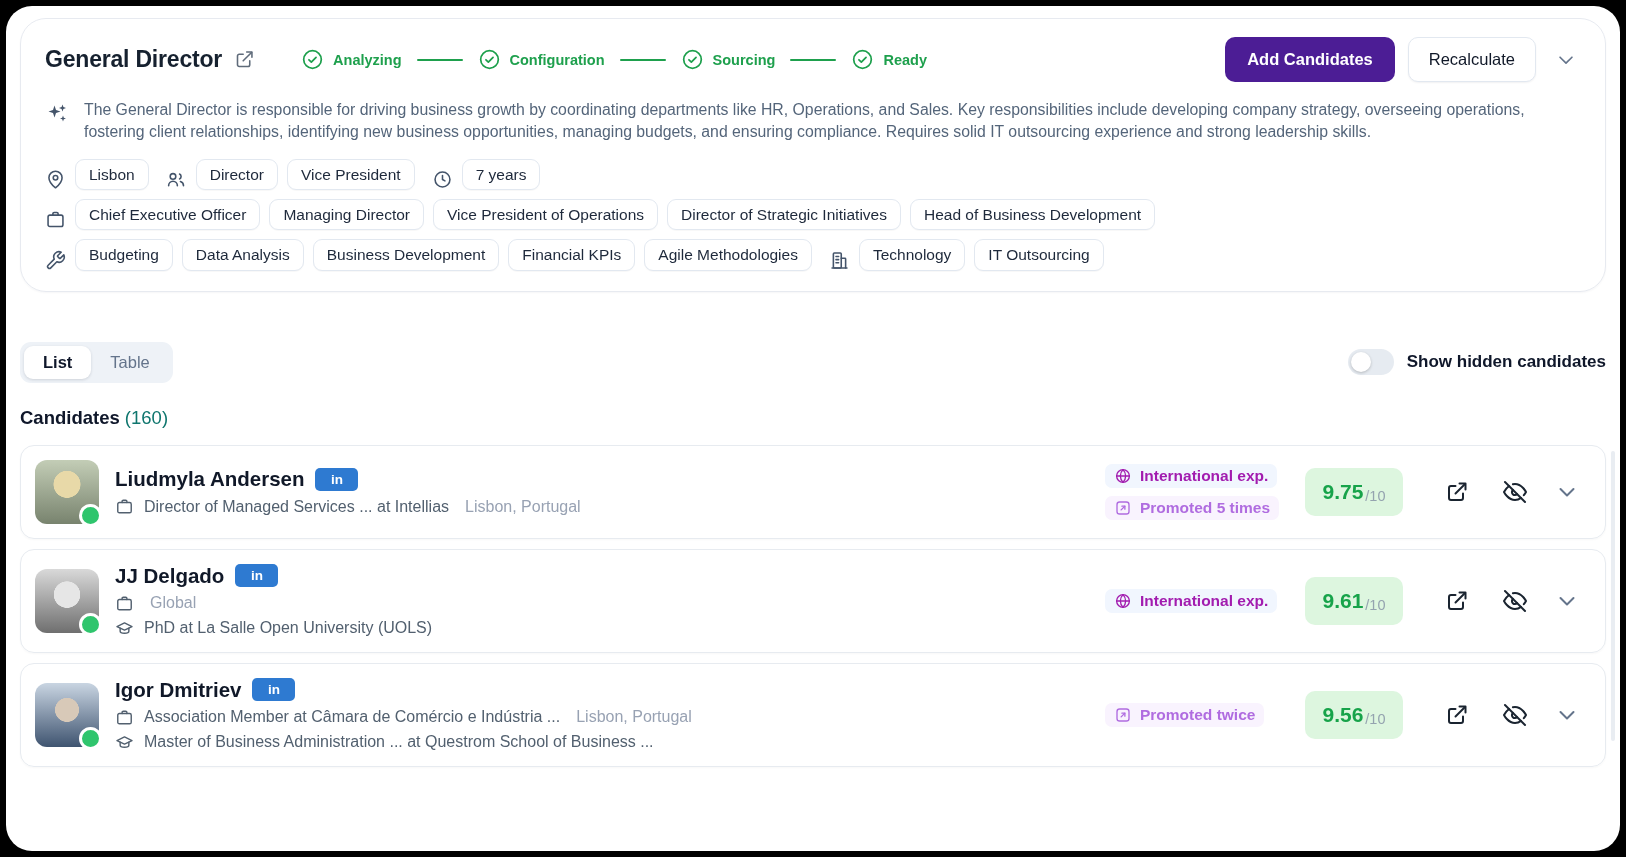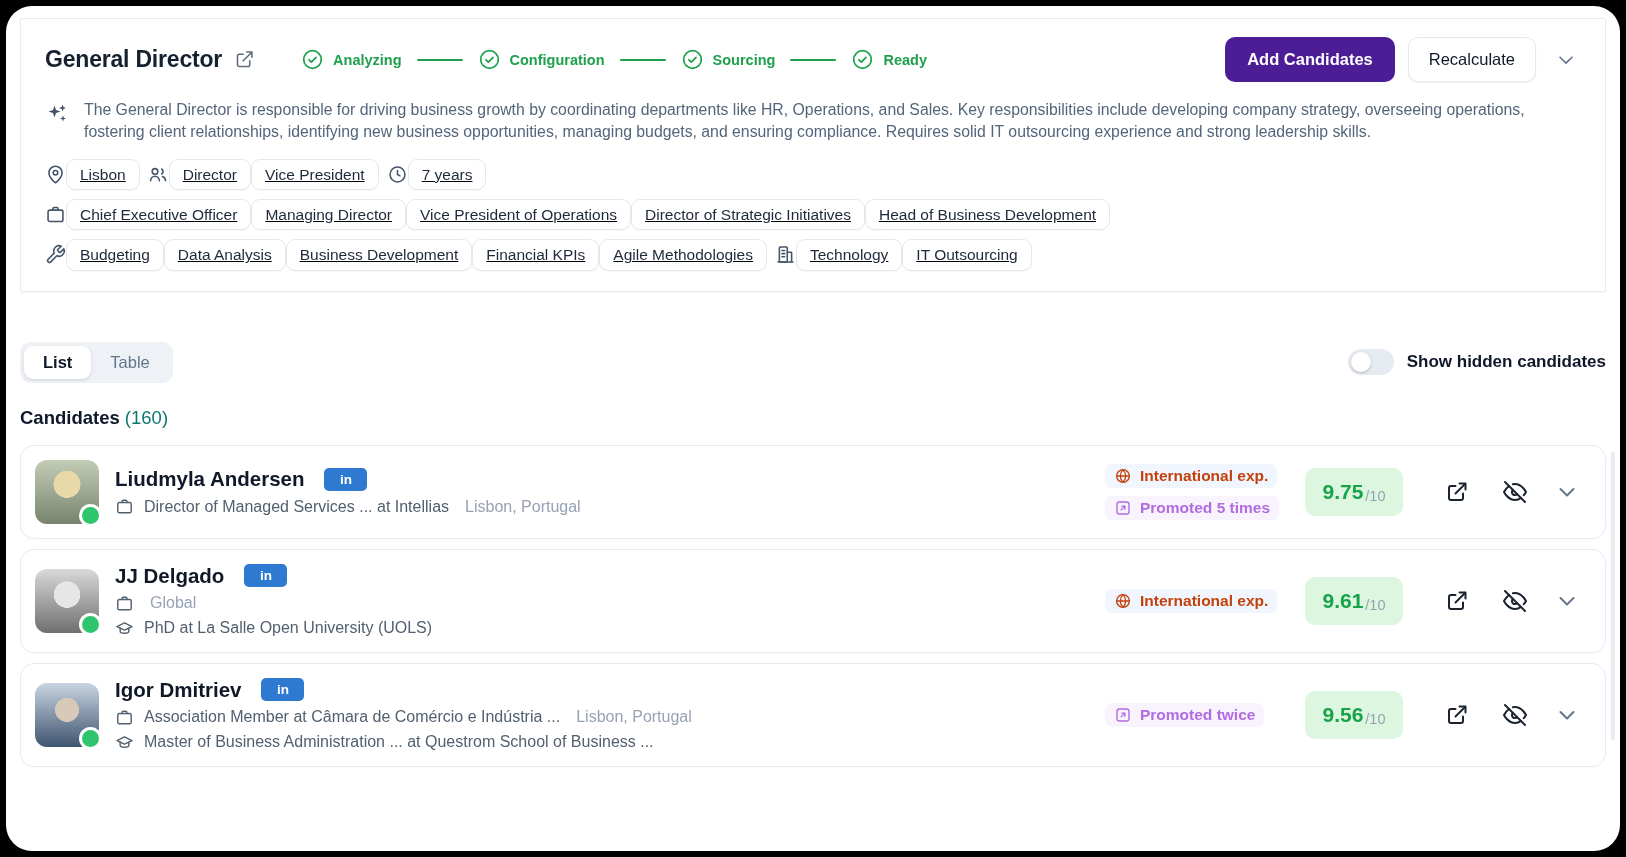--- a/index.html
+++ b/index.html
@@ -2,39 +2,39 @@
 <html><head>
 <meta charset="utf-8">
 <style>
   html,body{margin:0;padding:0;background:#000;font-family:"Liberation Sans",sans-serif;}
   .stage{position:relative;width:1626px;height:857px;background:#000;overflow:hidden;}
   .panel{position:absolute;left:6px;top:6px;right:6px;bottom:6px;background:#fff;border-radius:26px;overflow:hidden;box-sizing:border-box;padding:12px 14px 0;}
 
   svg.ic{fill:none;stroke:currentColor;stroke-width:1.8;stroke-linecap:round;stroke-linejoin:round;display:block;}
 
   
-  .header-card{border:1px solid #e7eaf0;border-radius:2px;padding:18px 24px 20px;box-shadow:0 1px 2px rgba(16,24,40,.04);}
+  .header-card{border:1px solid #e7eaf0;border-radius:26px;padding:18px 24px 20px;box-shadow:0 1px 2px rgba(16,24,40,.04);}
   .header-top{display:flex;align-items:center;}
   .title-wrap{display:flex;align-items:center;gap:12px;}
   .page-title{font-size:23px;font-weight:bold;color:#16212f;margin:0;letter-spacing:-.2px;}
   .title-ext{color:#5f6b7a;}
   .stepper{display:flex;align-items:center;margin-left:46px;}
   .step{display:flex;align-items:center;gap:9px;color:#1ea04d;font-weight:bold;font-size:14.5px;}
   .step-line{width:46px;height:2px;background:#1ea04d;border-radius:2px;margin:0 15px;}
   .header-actions{margin-left:auto;display:flex;align-items:center;gap:13px;}
   .btn-primary{background:#4c1d95;color:#fff;font-family:inherit;font-size:16.5px;font-weight:bold;border:none;border-radius:10px;height:45px;padding:0 22px;cursor:pointer;}
   .btn-secondary{background:#fff;color:#101828;font-family:inherit;font-size:16.5px;font-weight:normal;border:1px solid #e2e8f0;border-radius:10px;height:45px;padding:0 20px;box-shadow:0 1px 2px rgba(16,24,40,.06);cursor:pointer;}
   .btn-chevron{background:none;border:none;color:#64748b;cursor:pointer;padding:4px;margin-left:2px;}
 
   .desc-row{display:flex;gap:15px;margin-top:17px;}
   .desc-row .spark{width:24px;height:24px;color:#44546a;flex:0 0 auto;margin-top:3px;}
   .desc{font-size:15.8px;line-height:1.42;color:#54657a;margin:0;max-width:1485px;}
 
   .tag-rows{margin-top:15px;display:flex;flex-direction:column;gap:9px;}
-  .tag-row{display:flex;align-items:center;text-decoration:underline;}
+  .tag-row{display:flex;align-items:flex-end;gap:9px;}
   .row-ic{width:21px;height:21px;color:#44546a;flex:0 0 auto;}
   .row-ic.m{margin-left:8px;}
   .tag{border:1px solid #e2e8f0;border-radius:9px;padding:3px 13px;font-size:15.5px;color:#1e293b;background:#fff;box-shadow:0 1px 1px rgba(16,24,40,.03);white-space:nowrap;line-height:1.5;}
 
   
   .controls{display:flex;align-items:center;justify-content:space-between;margin-top:50px;}
   .segmented{background:#eef2f7;border-radius:11px;padding:4px;display:flex;}
   .seg-btn{font-family:inherit;font-size:16.5px;padding:7px 19px;border:none;background:transparent;color:#64748b;border-radius:9px;cursor:pointer;}
   .seg-btn.active{background:#fff;color:#0f172a;font-weight:bold;box-shadow:0 1px 3px rgba(16,24,40,.14);}
   .toggle-wrap{display:flex;align-items:center;gap:13px;}
@@ -47,30 +47,30 @@
   .cand-count{color:#0f766e;font-weight:normal;}
   .card{display:flex;align-items:center;border:1px solid #e7ebf0;border-radius:14px;padding:14px 20px 14px 14px;margin-top:10px;gap:16px;box-shadow:0 1px 2px rgba(16,24,40,.03);}
   .card.first{margin-top:16px;}
   .avatar{position:relative;width:64px;height:64px;flex:0 0 auto;}
   .avatar-img{width:64px;height:64px;border-radius:12px;}
   .av1{background:radial-gradient(circle at 50% 38%,#e8d9a8 0 26%,transparent 27%),linear-gradient(180deg,#c3cdb6,#78836e);}
   .av2{background:radial-gradient(circle at 50% 40%,#e6e6e6 0 26%,transparent 27%),linear-gradient(180deg,#d9d9d9,#6f6f6f);}
   .av3{background:radial-gradient(circle at 50% 42%,#d8c9b8 0 24%,transparent 25%),linear-gradient(180deg,#c9d5e2,#3f5470);}
   .dot{position:absolute;right:-3px;bottom:-3px;width:17px;height:17px;border-radius:50%;background:#2fc56d;border:3px solid #fff;box-sizing:content-box;}
   .cand-main{display:flex;flex-direction:column;gap:6px;min-width:0;}
-  .name-row{display:flex;align-items:center;gap:20px;}
+  .name-row{display:flex;align-items:center;gap:11px;}
   .cand-name{font-size:20.5px;font-weight:bold;color:#101828;}
   .li-badge{width:43px;height:23px;border-radius:5px;background:#2e7ad1;color:#fff;font-weight:bold;font-size:13.5px;display:flex;align-items:center;justify-content:center;cursor:pointer;}
   .meta-row{display:flex;align-items:center;gap:10px;font-size:16px;color:#52606f;}
   .meta-row .mi{width:19px;height:19px;color:#52606f;flex:0 0 auto;}
   .meta-loc{color:#98a2b3;margin-left:6px;white-space:nowrap;}
   .cand-right{margin-left:auto;display:flex;align-items:center;flex:0 0 auto;}
   .badges{display:flex;flex-direction:column;align-items:flex-start;gap:8px;width:180px;margin-right:20px;}
   .badge{display:flex;align-items:center;gap:8px;font-size:15.5px;font-weight:bold;padding:3px 9px;border-radius:7px;white-space:nowrap;}
-  .badge.blue{color:#c2410c;background:#f1f6fe;}
+  .badge.blue{color:#a21caf;background:#f1f6fe;}
   .badge.purple{color:#b06ce0;background:#f9f3fe;}
   .badge .bi{width:18px;height:18px;}
   .score{background:#ddf6df;border-radius:10px;width:98px;height:48px;display:flex;align-items:center;justify-content:center;gap:2px;margin-right:14px;}
   .score-val{font-size:21px;font-weight:bold;color:#17a34a;}
   .score-den{font-size:14.5px;color:#94a3af;align-self:center;margin-top:8px;}
   .icon-btn{background:none;border:none;cursor:pointer;color:#1a2430;padding:6px;margin-left:22px;}
   .icon-btn .ab{width:24px;height:24px;stroke-width:2;}
   .icon-btn.chev{color:#64748b;margin-left:16px;}
   .scrollbar-thumb{position:absolute;right:5px;top:445px;width:4px;height:290px;border-radius:2px;background:#e9edf2;}
 </style>

